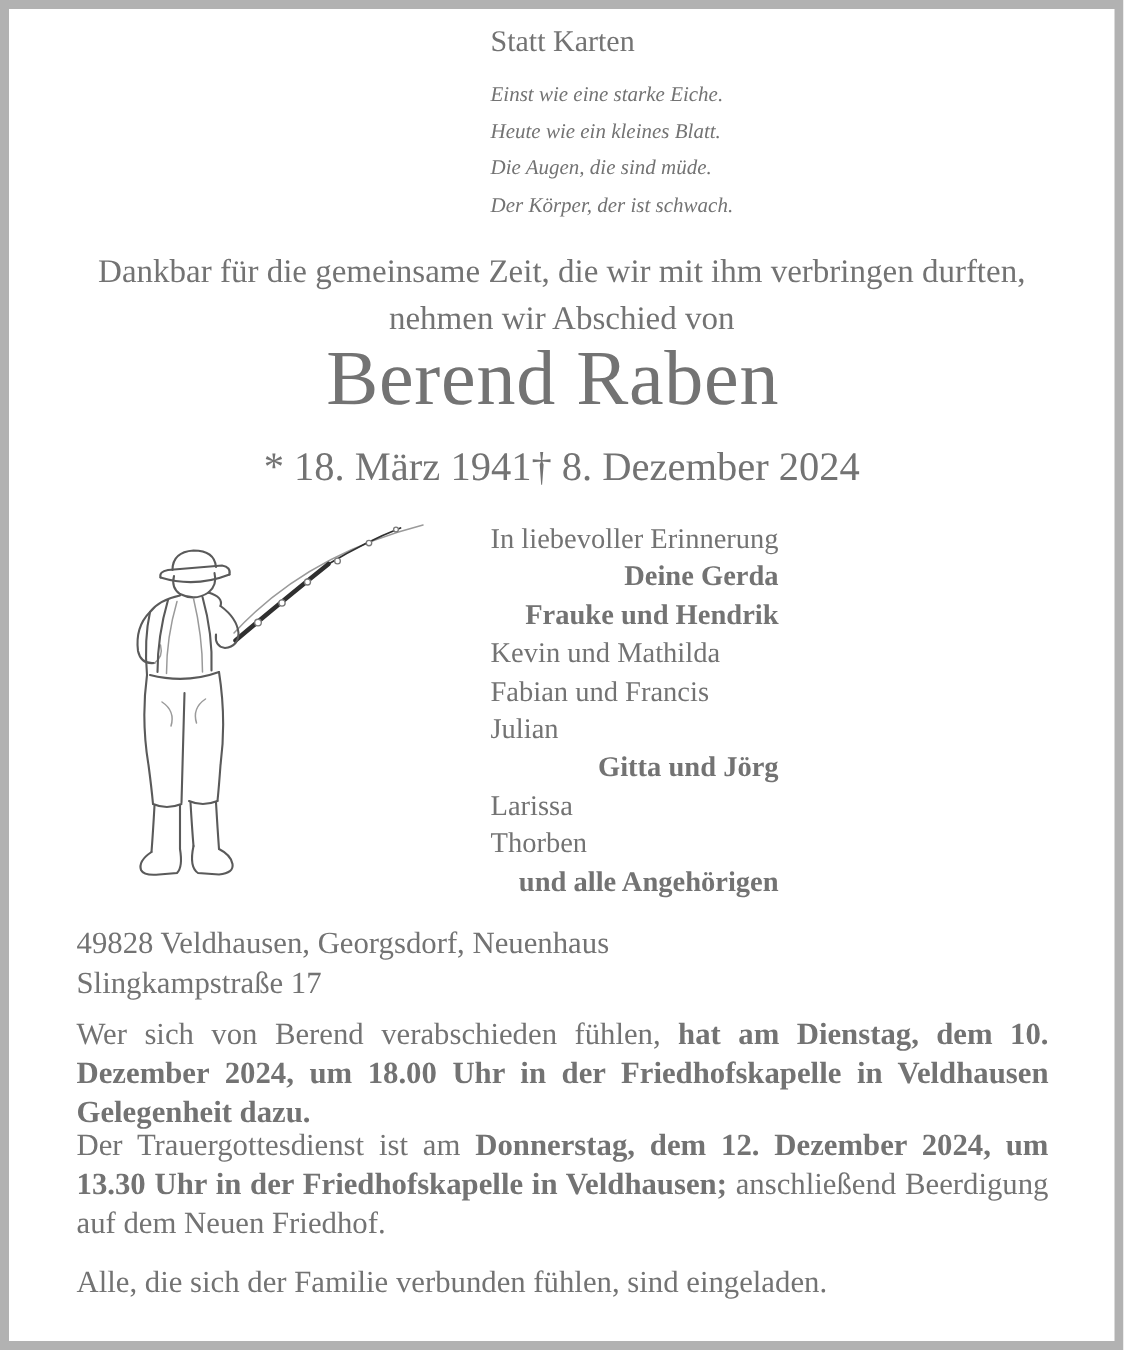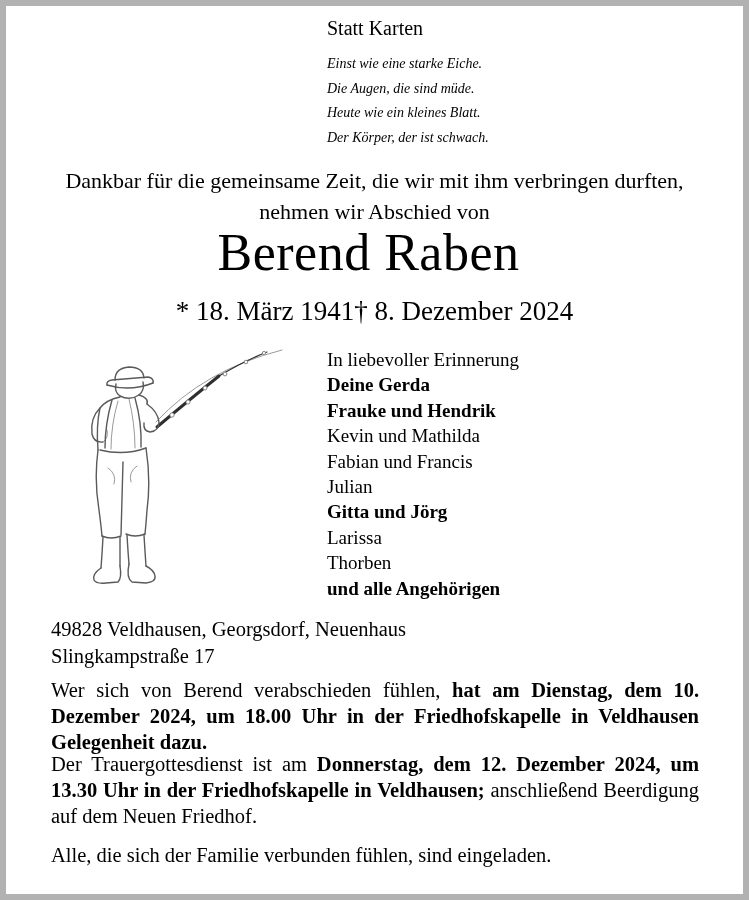--- a/index.html
+++ b/index.html
@@ -4,21 +4,21 @@
 <style>
   html, body { margin: 0; padding: 0; background: #ffffff; }
   .page {
     width: 749px;
     height: 900px;
     box-sizing: border-box;
     border: 6px solid #b2b2b2;
     background: #ffffff;
     position: relative;
     font-family: "Liberation Serif", serif;
-    color: #000000;
+    color: #737373;
     overflow: hidden;
   }
   .abs { position: absolute; }
 
   .statt-karten {
     left: 321px; top: 9px;
     font-size: 20px; line-height: 26px;
   }
   .poem {
     left: 321px; top: 46px;
@@ -45,21 +45,21 @@
 
   .illustration {
     left: 48px; top: 334px;
     width: 240px; height: 262px;
   }
 
   .mourners {
     left: 321px; top: 341px;
     font-size: 19px; line-height: 25.4px;
   }
-  .mourners .bold { font-weight: bold; }
+  .mourners .bold { font-weight: bold; text-align: right; }
 
   .address {
     left: 45px; top: 610px;
     font-size: 20.5px; line-height: 27px;
   }
   .para {
     left: 45px; right: 44px;
     font-size: 20.5px; line-height: 25.8px;
     text-align: justify;
     text-align-last: left;
@@ -79,22 +79,22 @@
 </style>
 </head>
 <body>
 
 <div class="page">
 
   <div class="abs statt-karten">Statt Karten</div>
 
   <div class="abs poem">
     <div>Einst wie eine starke Eiche.</div>
+    <div>Heute wie ein kleines Blatt.</div>
     <div>Die Augen, die sind müde.</div>
-    <div>Heute wie ein kleines Blatt.</div>
     <div>Der Körper, der ist schwach.</div>
   </div>
 
   <div class="abs intro">
     <div>Dankbar für die gemeinsame Zeit, die wir mit ihm verbringen durften,</div>
     <div>nehmen wir Abschied von</div>
   </div>
 
   <div class="abs deceased-name">Berend Raben</div>
 

